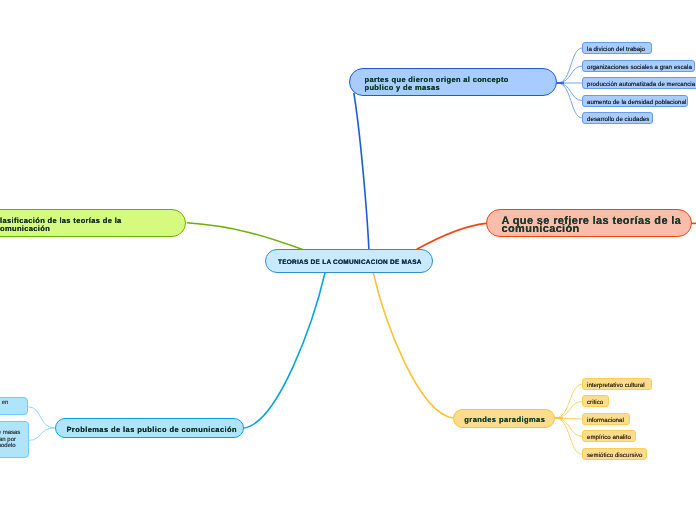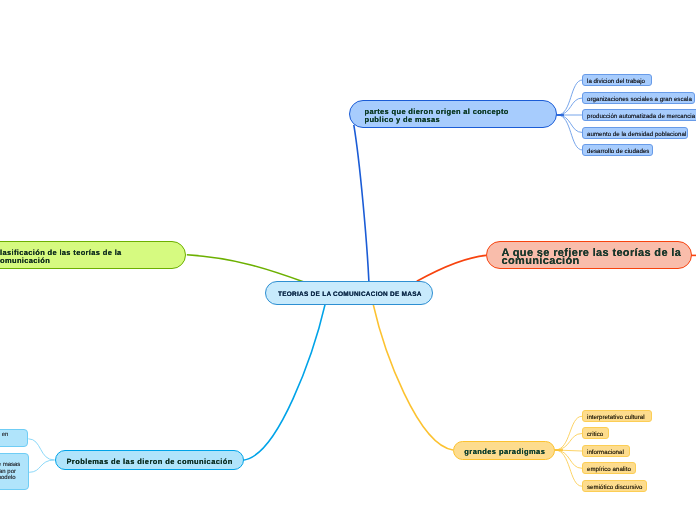--- a/index.html
+++ b/index.html
@@ -1,18 +1,18 @@
 <!DOCTYPE html>
 <html><head>
 <meta charset="utf-8">
 <style>
   html,body{margin:0;padding:0;}
   body{width:696px;height:520px;background:#ffffff;overflow:hidden;
        font-family:"Liberation Sans",sans-serif;-webkit-font-smoothing:antialiased;text-rendering:geometricPrecision;}
-  #canvas{position:relative;width:696px;height:472px;margin-top:32px;}
+  #canvas{position:relative;width:696px;height:472px;}
   svg.links{position:absolute;left:0;top:0;width:696px;height:520px;overflow:visible;}
   .node{position:absolute;box-sizing:border-box;display:flex;align-items:center;
         border-style:solid;border-width:1px;}
   .node .lbl{display:block;white-space:pre;will-change:transform;
     text-shadow:0 0 0.3px currentColor;}
 
   
   #n-central{left:265px;top:249px;width:168px;height:24px;border-radius:12px;
     background:#c8eafc;border-color:#2e8fd2;}
   #n-central .lbl{font-size:6.5px;font-weight:bold;color:#0d2a4a;letter-spacing:.24px;
@@ -141,21 +141,21 @@
     <span class="lbl">clasificación de las teorías de la
 comunicación</span>
   </div>
 
   <div class="node" id="n-salmon">
     <span class="lbl">A que se refiere las teorías de la
 comunicación</span>
   </div>
 
   <div class="node" id="n-problemas">
-    <span class="lbl">Problemas de las dieron de comunicación</span>
+    <span class="lbl">Problemas de las publico de comunicación</span>
   </div>
 
   <div class="node" id="n-paradigmas">
     <span class="lbl">grandes paradigmas</span>
   </div>
 
   <div class="node leafor" id="lo0">
     <span class="lbl">interpretativo cultural</span>
     </div>
   <div class="node leafor" id="lo1">

